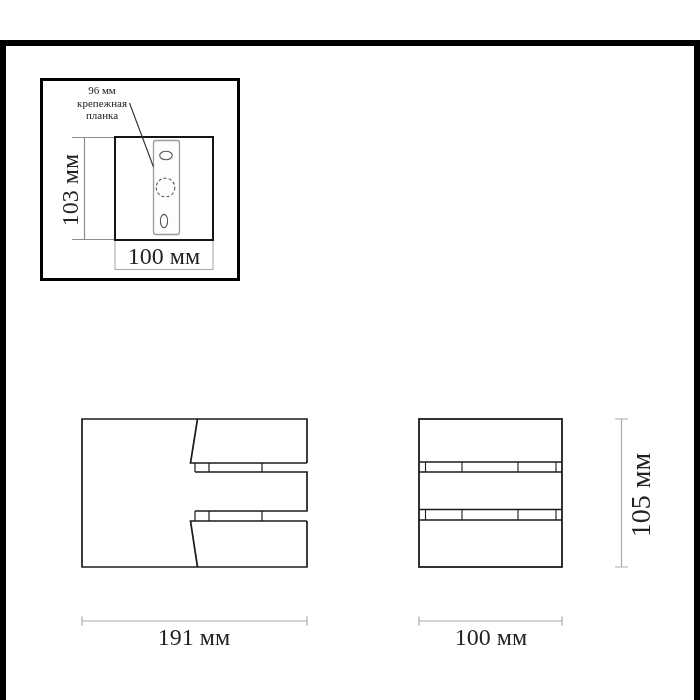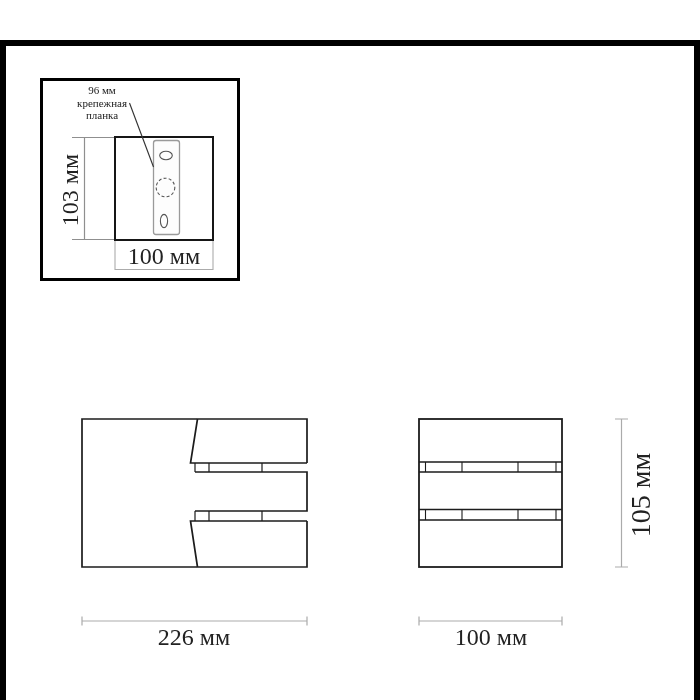--- a/index.html
+++ b/index.html
@@ -69,18 +69,18 @@
 
   <div class="t callout">
     <div>96 мм</div>
     <div>крепежная</div>
     <div>планка</div>
   </div>
 
   <div class="t lbl inset-h">103 мм</div>
   <div class="t lbl inset-w">100 мм</div>
 
-  <div class="t lbl side-w">226 мм</div>
+  <div class="t lbl side-w">191 мм</div>
   <div class="t lbl front-w">100 мм</div>
   <div class="t front-h">105 мм</div>
 
   <div class="frame"></div>
 </div>
 
 </body></html>

